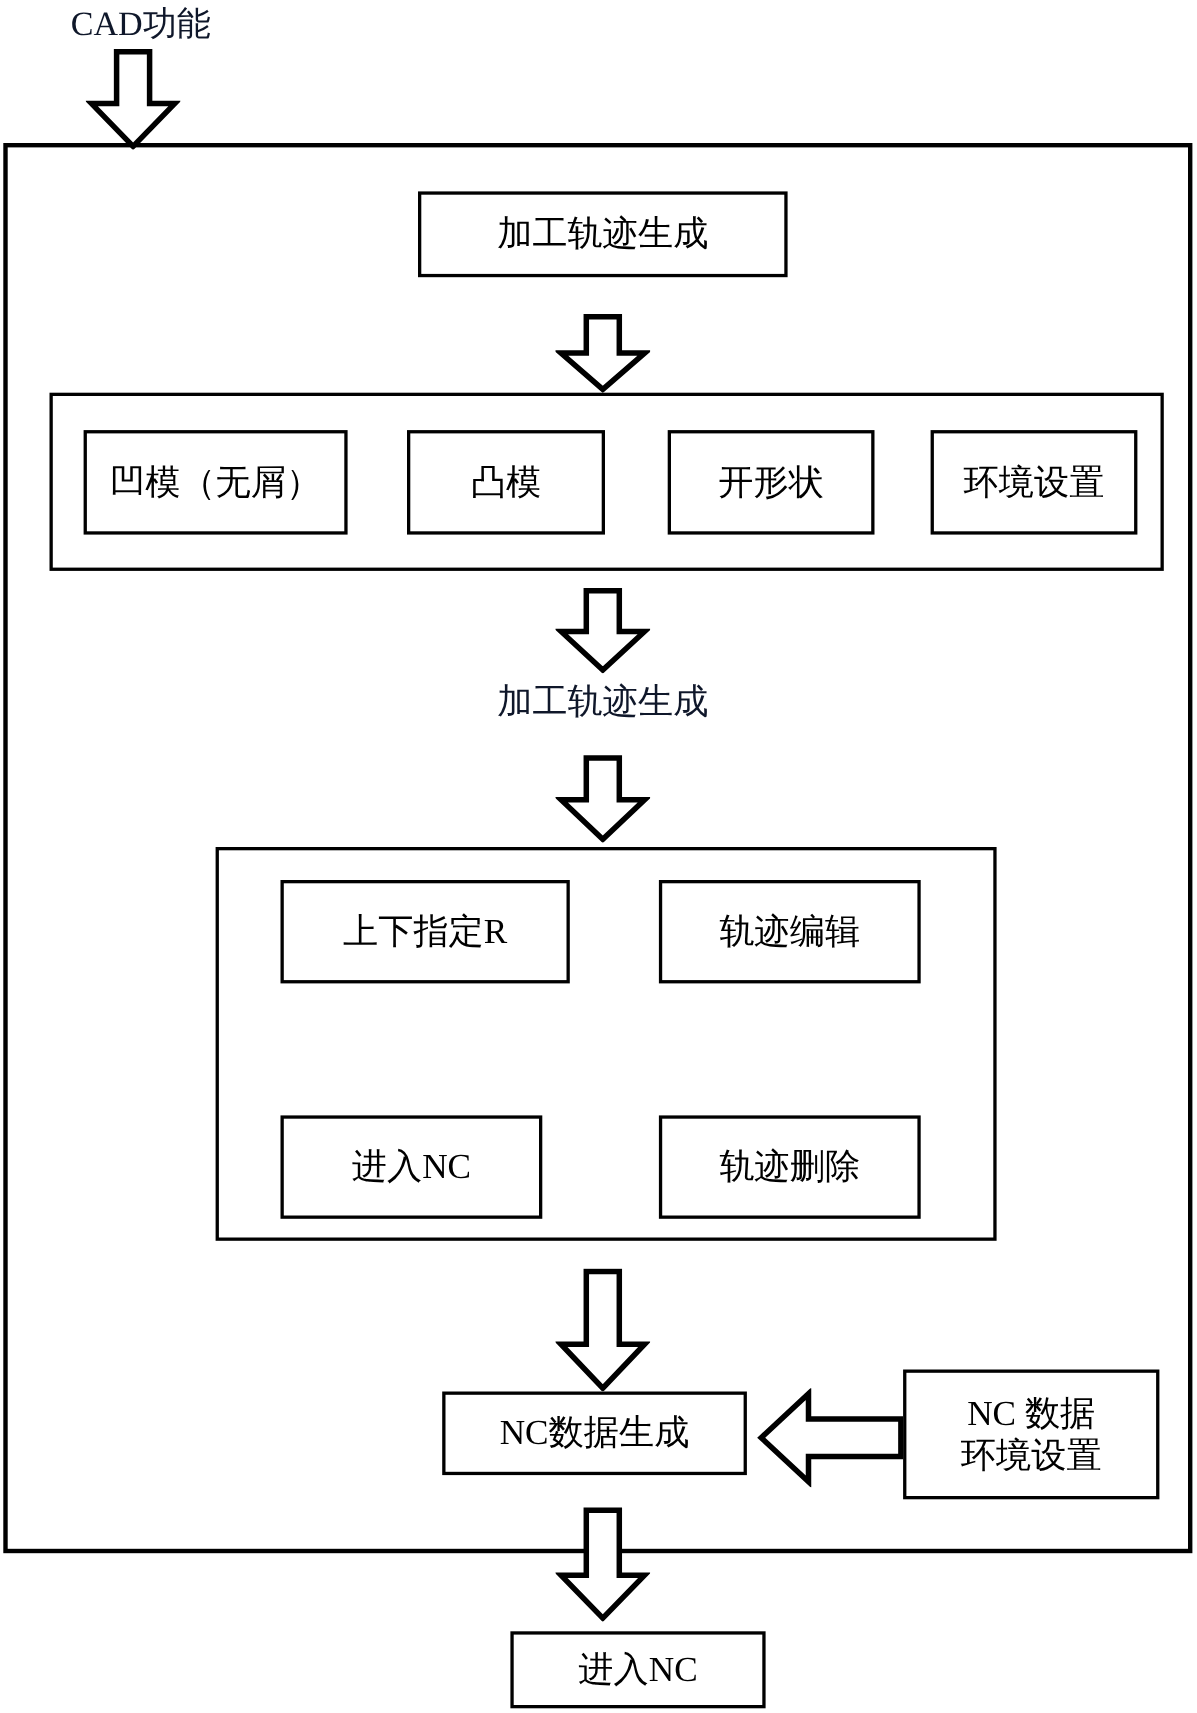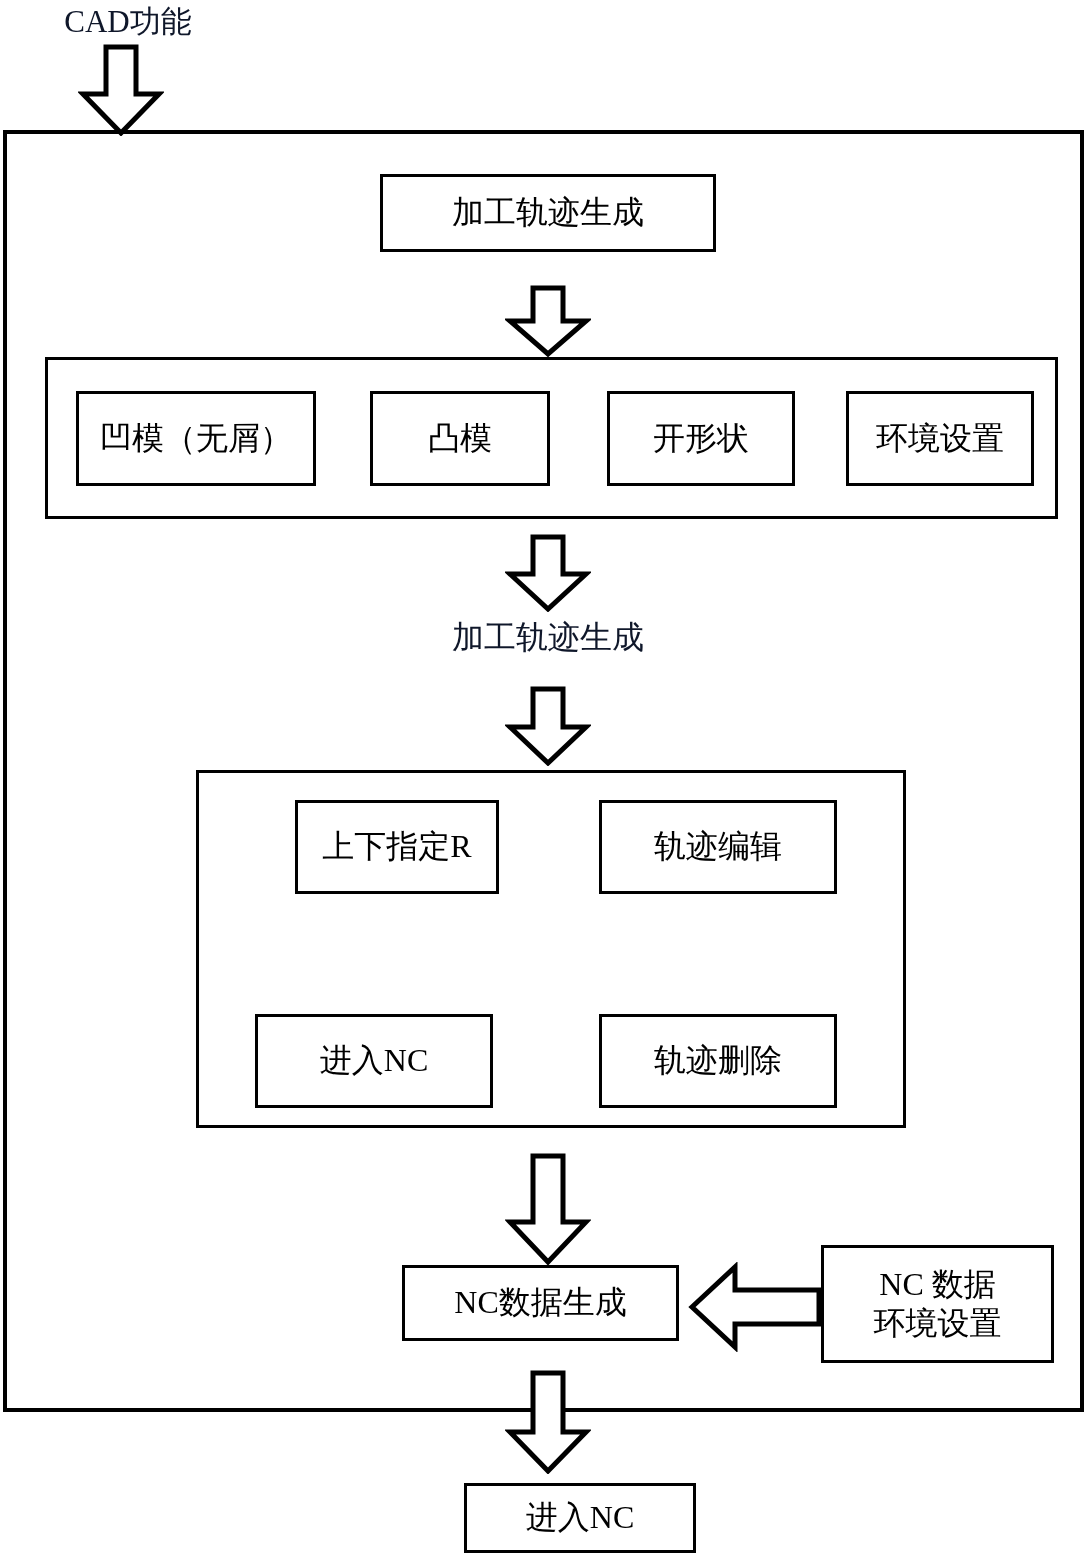--- a/index.html
+++ b/index.html
@@ -109,21 +109,21 @@
   <div class="lbl t-32" style="left:398px; top:615px; width:300px; height:44px;">加工轨迹生成</div>
 
   <div class="arrow" style="left:505px; top:686px; width:86px; height:80px;">
     <svg viewBox="0 0 86 80" preserveAspectRatio="none">
       <polygon points="28,3 58,3 58,41 81,41 43,77 5,41 28,41"></polygon>
     </svg>
   </div>
 
   <div class="panel" style="left:196px; top:770px; width:710px; height:358px;"></div>
 
-  <div class="box t-32" style="left:255px; top:800px; width:204px; height:94px;margin-left:40px;">上下指定R</div>
+  <div class="box t-32" style="left:255px; top:800px; width:263px; height:94px;">上下指定R</div>
 
   <div class="box t-32" style="left:599px; top:800px; width:238px; height:94px;">轨迹编辑</div>
 
   <div class="box t-32" style="left:255px; top:1014px; width:238px; height:94px;">进入NC</div>
 
   <div class="box t-32" style="left:599px; top:1014px; width:238px; height:94px;">轨迹删除</div>
 
   <div class="arrow" style="left:505px; top:1153px; width:86px; height:112px;">
     <svg viewBox="0 0 86 112" preserveAspectRatio="none">
       <polygon points="28,3 58,3 58,69 81,69 43,109 5,69 28,69"></polygon>

